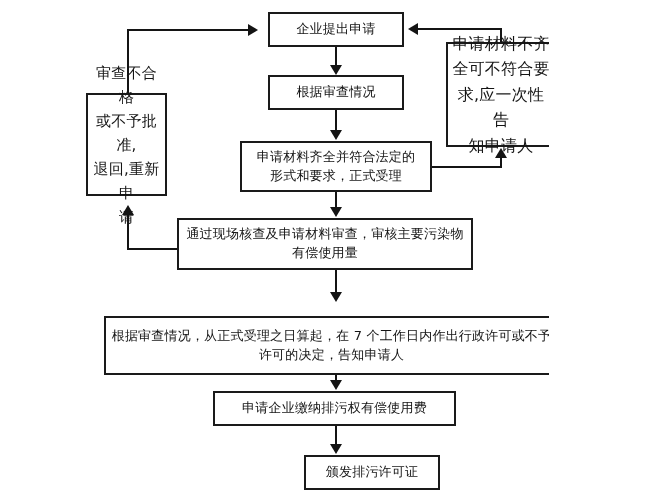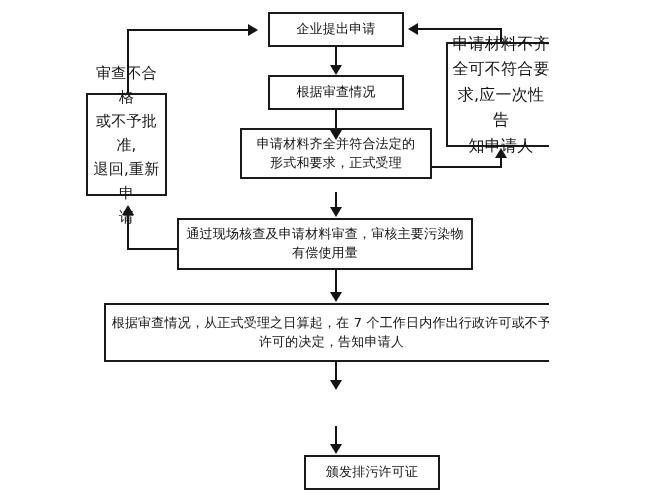--- a/index.html
+++ b/index.html
@@ -29,23 +29,23 @@
     font-size: 13px;
     line-height: 1.45;
     letter-spacing: 0.2px;
     z-index: 2;
   }
   .node .txt { display: block; padding: 0 4px; white-space: pre-line; }
 
   
   #n-apply      { left: 268px; top: 12px;  width: 136px; height: 35px; }
   #n-submit     { left: 268px; top: 75px;  width: 136px; height: 35px; }
-  #n-complete   { left: 240px; top: 128px; width: 192px; height: 51px; }
+  #n-complete   { left: 240px; top: 141px; width: 192px; height: 51px; }
   #n-review     { left: 177px; top: 218px; width: 296px; height: 52px; }
-  #n-decision   { left: 104px; top: 303px; width: 455px; height: 59px; }
+  #n-decision   { left: 104px; top: 316px; width: 455px; height: 59px; }
   #n-fee        { left: 213px; top: 391px; width: 243px; height: 35px; }
   #n-issue      { left: 268px; top: 455px; width: 136px; height: 35px; margin-left: 36px; }
   #n-reject     { left: 86px;  top: 93px;  width: 81px;  height: 103px;
                   font-size: 15px; line-height: 1.6; }
   #n-incomplete { left: 446px; top: 42px;  width: 110px; height: 105px;
                   font-size: 16px; line-height: 1.6; }
 
   
   .seg {
     position: absolute;
@@ -136,20 +136,23 @@
   <div class="node" id="n-review">
     <span class="txt">通过现场核查及申请材料审查，审核主要污染物
 有偿使用量</span>
   </div>
 
   <div class="node" id="n-decision">
     <span class="txt">根据审查情况，从正式受理之日算起，在 7 个工作日内作出行政许可或不予
 许可的决定，告知申请人</span>
   </div>
 
+  <div class="node" id="n-fee">
+    <span class="txt">申请企业缴纳排污权有偿使用费</span>
+  </div>
 
   <div class="node" id="n-issue">
     <span class="txt">颁发排污许可证</span>
   </div>
 
   <div class="node" id="n-reject">
     <span class="txt">审查不合格
 或不予批准,
 退回,重新申
 请</span>

